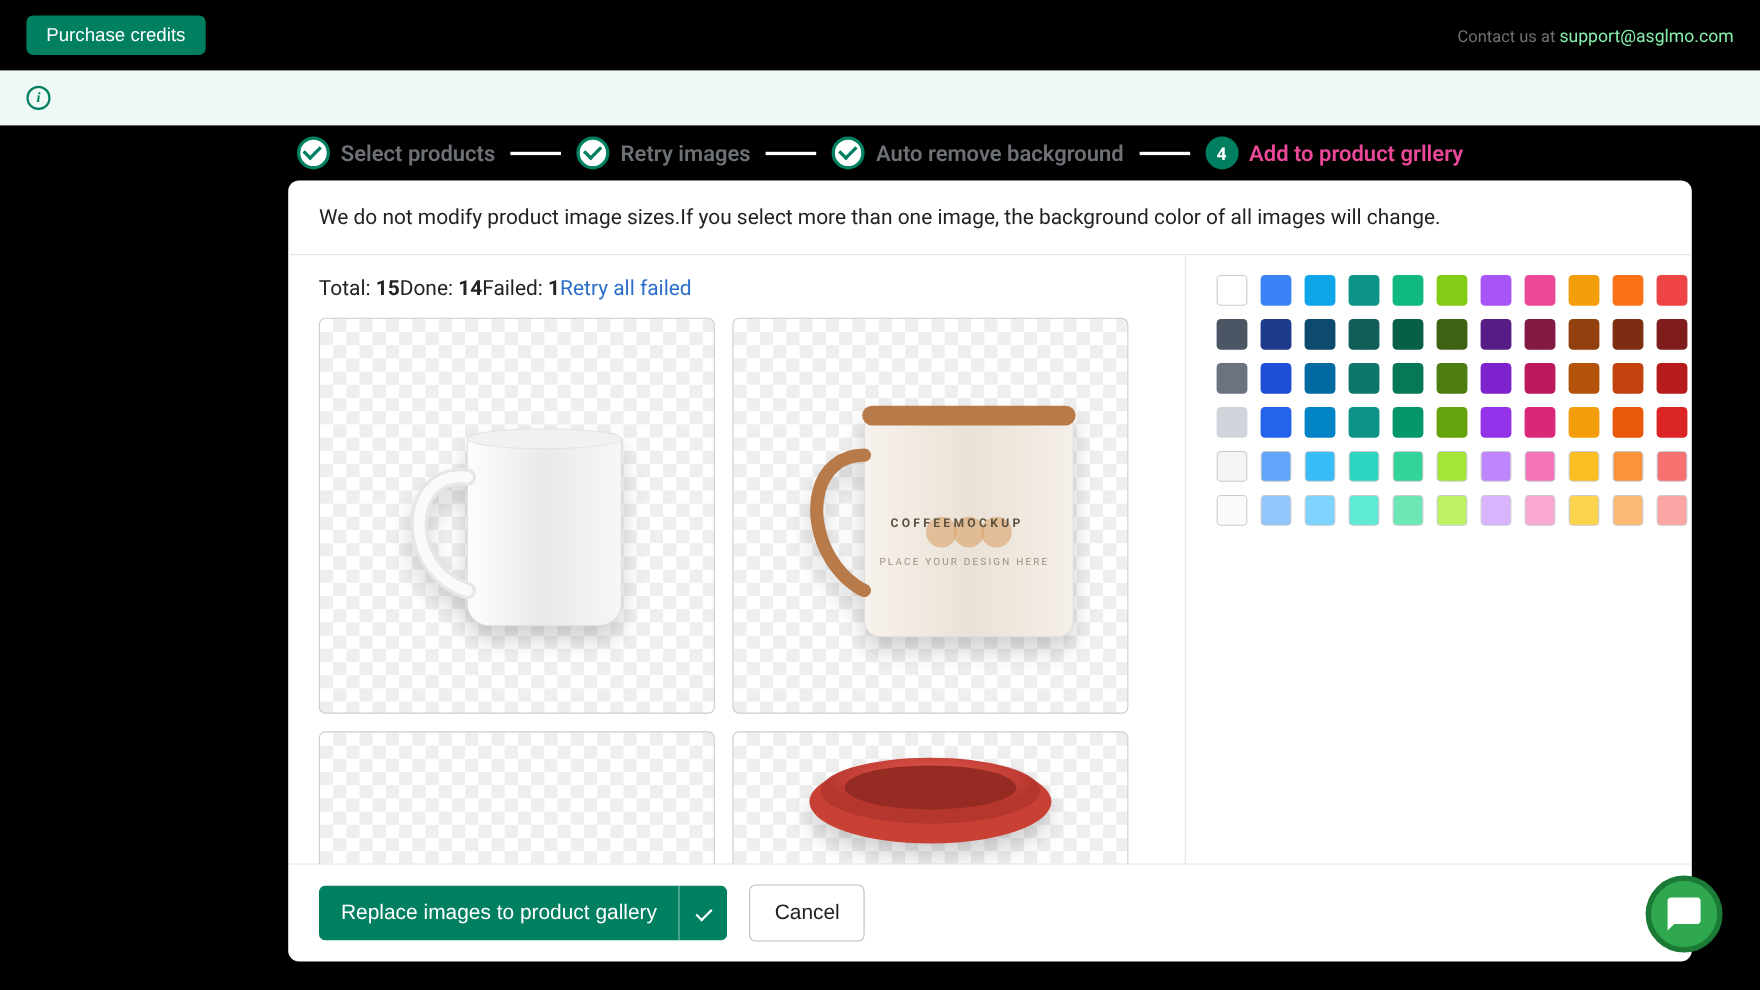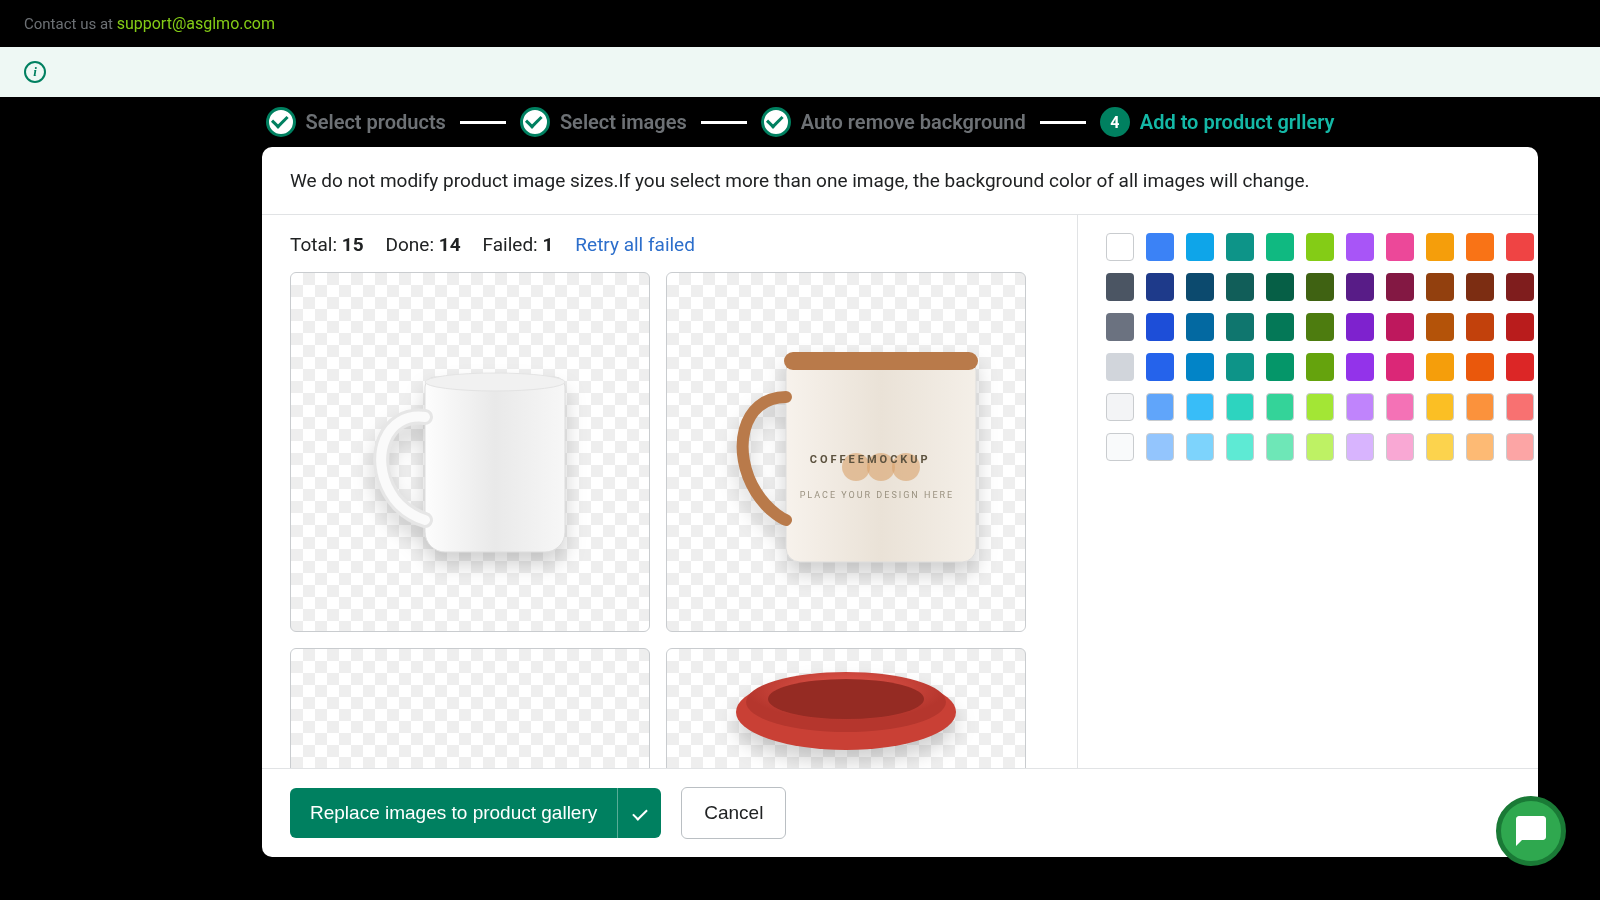--- a/index.html
+++ b/index.html
@@ -1,44 +1,44 @@
 <!DOCTYPE html>
 <html><head>
 <meta charset="utf-8">
 <style>
 * { box-sizing: border-box; margin: 0; padding: 0; }
 body { font-family: -apple-system, BlinkMacSystemFont, 'Segoe UI', Roboto, sans-serif; background: #000; width: 1600px; height: 900px; overflow: hidden; position: relative; }
 
 .top-bar { display: flex; justify-content: space-between; align-items: center; padding: 14px 24px; }
 .purchase-btn { background: #008060; color: #fff; border: none; padding: 8px 18px; border-radius: 6px; font-size: 17px; font-weight: 500; cursor: pointer; }
 .contact-text { color: #6d7175; font-size: 15px; }
-.contact-link { color: #84cc16; text-decoration: none; text-align: right; }
+.contact-link { color: #86efac; text-decoration: none; text-align: right; }
 
 .banner { background: #eef8f4; padding: 14px 24px; display: flex; align-items: center; gap: 12px; }
 .info-icon { width: 22px; height: 22px; border: 2px solid #008060; border-radius: 50%; display: inline-flex; align-items: center; justify-content: center; color: #008060; font-size: 13px; font-weight: bold; font-style: italic; font-family: Georgia, serif; }
 .banner-text { font-size: 19px; color: #202223; }
 
 .steps { display: flex; align-items: center; justify-content: center; gap: 0; padding: 10px 0 10px 0; }
 .step { display: flex; align-items: center; gap: 10px; }
 .step-circle { width: 30px; height: 30px; border-radius: 50%; border: 3px solid #008060; display: flex; align-items: center; justify-content: center; background: #fff; }
 .step-circle.check::after { content: ''; width: 12px; height: 7px; border-left: 3px solid #008060; border-bottom: 3px solid #008060; transform: rotate(-45deg) translate(1px,-2px); }
 .step-circle.num { background: #008060; color: #fff; font-weight: bold; font-size: 16px; }
 .step-label { font-size: 20px; font-weight: 600; color: #6d7175; }
-.step-label.active { color: #14b8a6; }
+.step-label.active { color: #ec4899; }
 .step-line { width: 46px; height: 3px; background: #fff; margin: 0 14px; }
 
 .panel { position: relative; margin: 0 auto; width: 1276px; height: 710px; background: #fff; border-radius: 10px; display: flex; flex-direction: column; overflow: hidden; }
 
 .desc { padding: 22px 28px; font-size: 19px; color: #202223; border-bottom: 1px solid #e1e3e5; }
 
 .content { flex: 1; display: flex; overflow: hidden; }
 .left { flex: 1; padding: 18px 28px 0 28px; overflow: auto; border-right: 1px solid #e1e3e5; }
 .right { width: 460px; padding: 18px 28px; }
 
-.stats { display: flex; align-items: center; gap: 22px; font-size: 19px; color: #202223; margin-bottom: 16px; }
+.stats { display: flex; align-items: center; font-size: 19px; color: #202223; margin-bottom: 16px; }
 .stats b { font-weight: 700; }
 .retry-link { color: #2c6ecb; cursor: pointer; }
 
 .thumbs { display: grid; grid-template-columns: repeat(2, 360px); gap: 16px; }
 .thumb { width: 360px; height: 360px; border: 1px solid #c9cccf; border-radius: 6px; background-image: linear-gradient(45deg,#eee 25%,transparent 25%),linear-gradient(-45deg,#eee 25%,transparent 25%),linear-gradient(45deg,transparent 75%,#eee 75%),linear-gradient(-45deg,transparent 75%,#eee 75%); background-size: 24px 24px; background-position: 0 0,0 12px,12px -12px,-12px 0; display:flex; align-items:center; justify-content:center; position:relative; overflow:hidden; }
 
 .cur-bg-row { display:flex; align-items:center; gap:14px; margin-bottom:18px; }
 .cur-bg-label { font-size: 21px; font-weight:600; color:#202223; }
 .cur-bg-box { display:flex; align-items:center; border:1px solid #babfc3; border-radius:6px; overflow:hidden; height:36px; }
 .cur-bg-sw { width: 28px; height: 28px; margin: 4px; border:1px solid #c9cccf; border-radius:3px; position:relative; background:#fff; }
@@ -61,38 +61,39 @@
 .chat-fab svg { width:36px; height:36px; fill:#fff; }
 
 .mug { filter: drop-shadow(0 12px 10px rgba(0,0,0,.18)); }
 .mug-label-t { position:absolute; top:52%; left:50%; transform:translate(-30%,-50%); font-size:11px; letter-spacing:3px; color:#5c523f; font-weight:700; }
 .mug-label-s { position:absolute; top:62%; left:50%; transform:translate(-30%,-50%); font-size:9px; letter-spacing:2px; color:#9a9280; }
 </style>
 </head>
 <body>
 
 <div class="top-bar">
+  <button class="purchase-btn">Purchase credits</button>
   <div>
     <span class="contact-text">Contact us at </span><a class="contact-link">support@asglmo.com</a>
   </div>
 </div>
 
 <div class="banner">
   <span class="info-icon">i</span>
 </div>
 
 <div class="steps">
   <div class="step">
       <span class="step-circle check"></span>
       <span class="step-label">Select products</span>
     </div>
   <div class="step-line"></div>
   <div class="step">
       <span class="step-circle check"></span>
-      <span class="step-label">Select images</span>
+      <span class="step-label">Retry images</span>
     </div>
   <div class="step-line"></div>
   <div class="step">
       <span class="step-circle check"></span>
       <span class="step-label">Auto remove background</span>
     </div>
   <div class="step-line"></div>
   <div class="step">
       <span class="step-circle num">4</span>
       <span class="step-label active">Add to product grllery</span>

